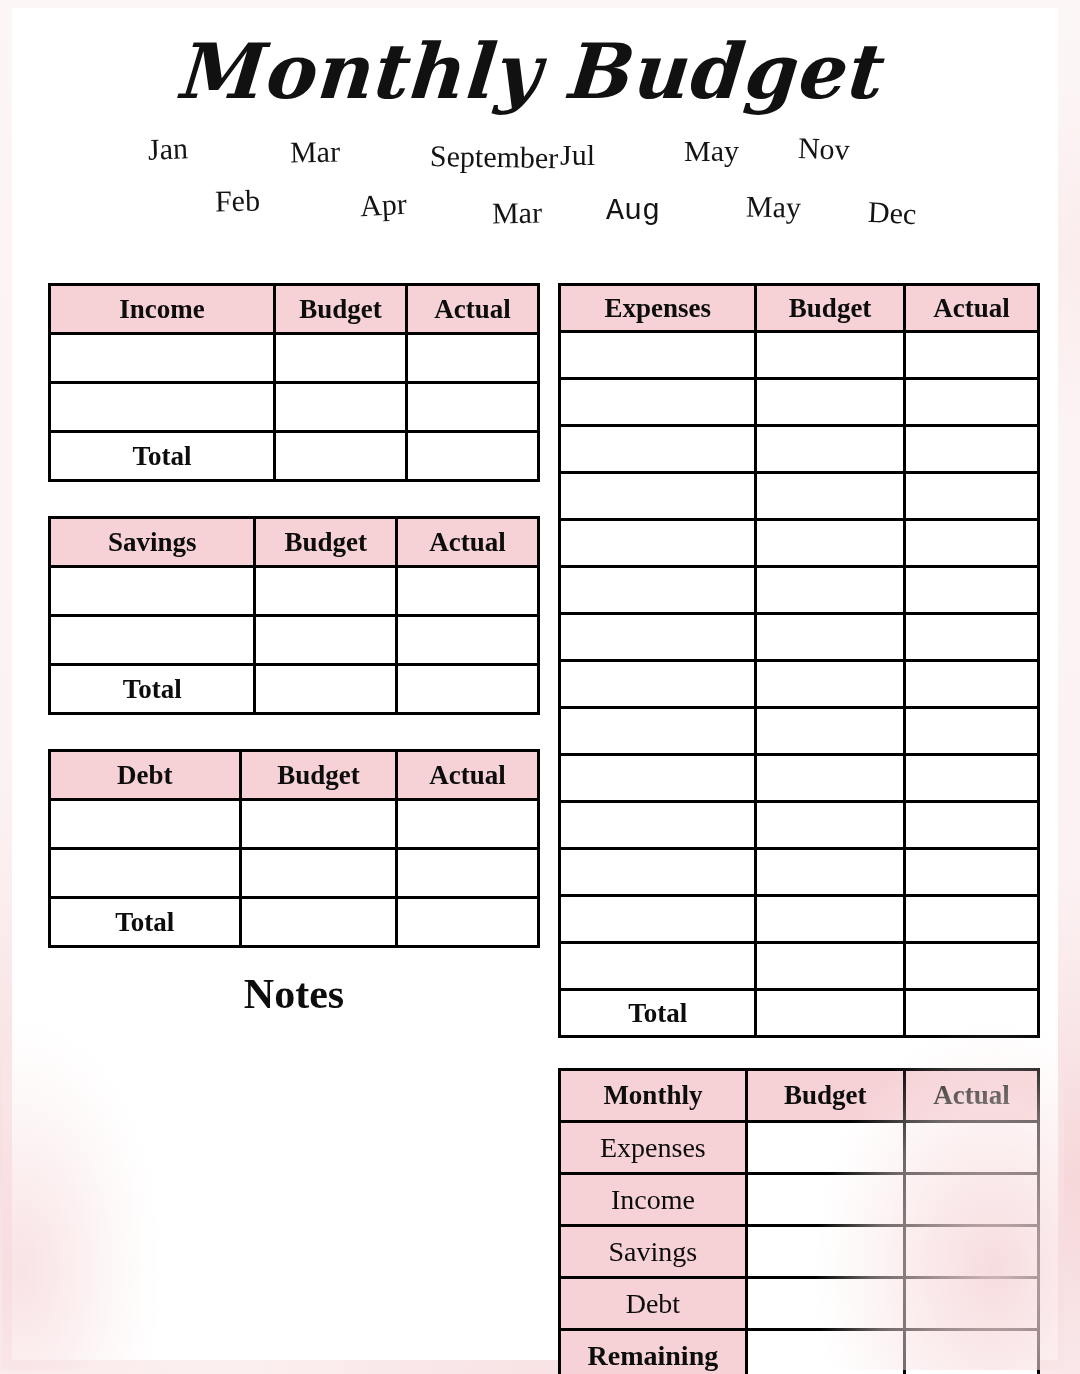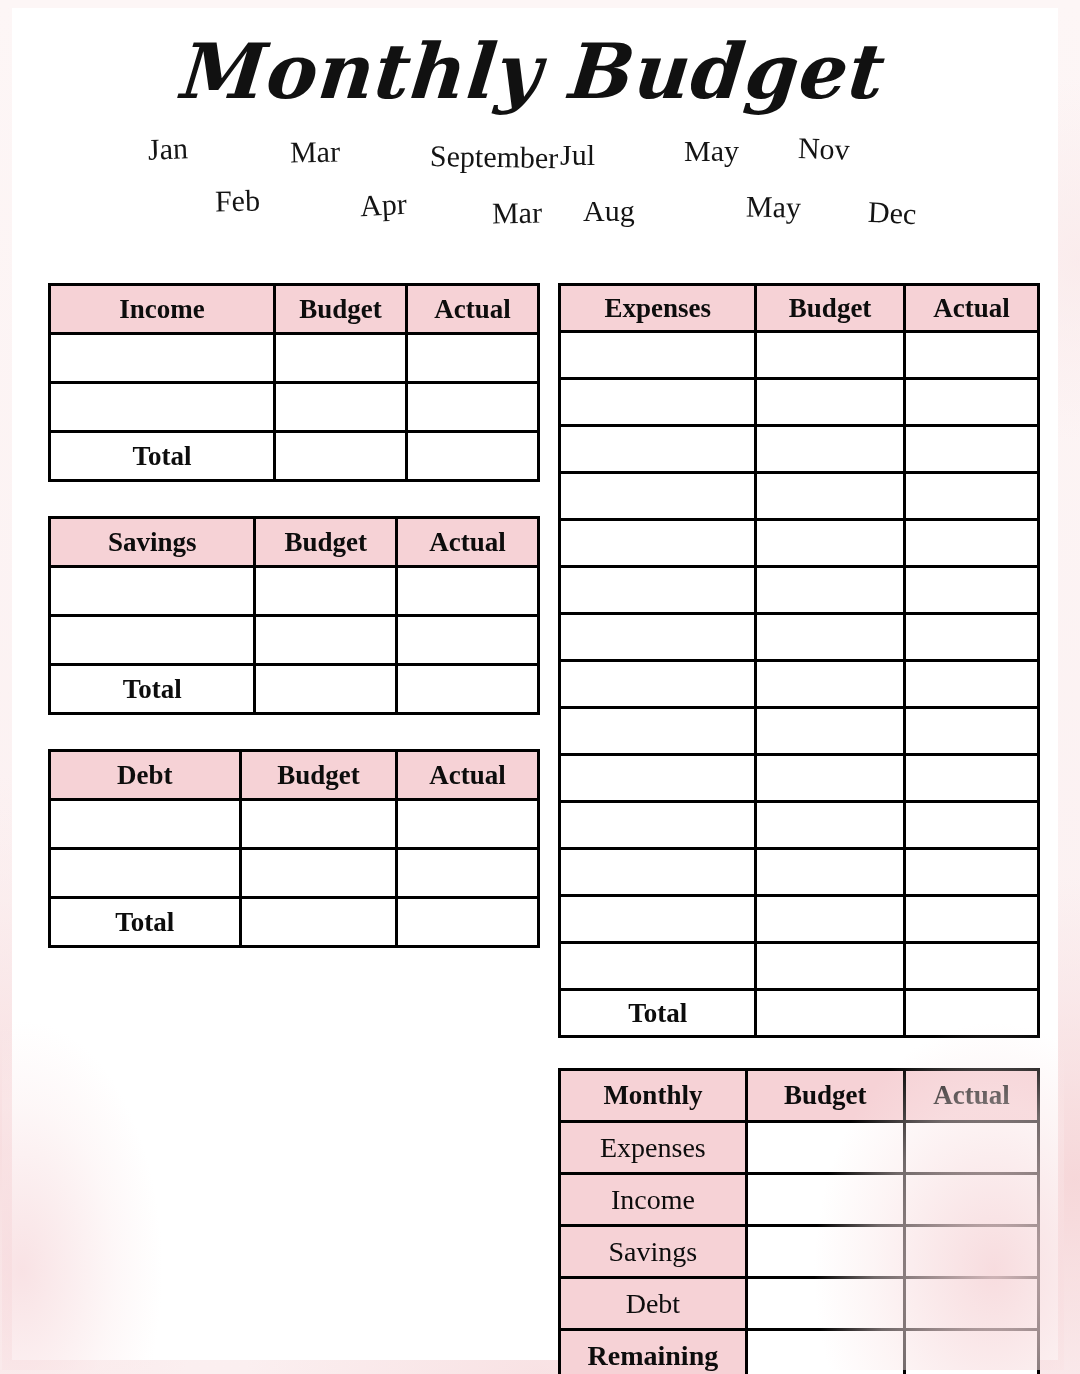--- a/index.html
+++ b/index.html
@@ -192,21 +192,21 @@
       <div class="title">Monthly Budget</div>
 
       <div class="months">
         <span class="month" style="left:136px; top:6px;  transform:rotate(-2deg);">Jan</span>
         <span class="month" style="left:203px; top:58px; transform:rotate(-1deg);">Feb</span>
         <span class="month" style="left:278px; top:9px;  transform:rotate(-1deg);">Mar</span>
         <span class="month" style="left:348px; top:62px; transform:rotate(-3deg);">Apr</span>
         <span class="month" style="left:418px; top:14px; transform:rotate(1deg);">September</span>
         <span class="month" style="left:480px; top:70px; transform:rotate(-1deg);">Mar</span>
         <span class="month" style="left:548px; top:12px;">Jul</span>
-        <span class="month" style="left:571px; top:68px;">Aug</span>
+        <span class="month" style="left:594px; top:68px;font-family:Liberation Mono, monospace;">Aug</span>
         <span class="month" style="left:672px; top:8px;">May</span>
         <span class="month" style="left:734px; top:64px; transform:rotate(1deg);">May</span>
         <span class="month" style="left:786px; top:6px;  transform:rotate(2deg);">Nov</span>
         <span class="month" style="left:856px; top:70px; transform:rotate(3deg);">Dec</span>
       </div>
 
       <div class="cols">
 
         <div class="col-left">
 
@@ -297,20 +297,21 @@
                 <td class="blank"></td>
               </tr>
               <tr>
                 <td class="total">Total</td>
                 <td class="blank"></td>
                 <td class="blank"></td>
               </tr>
             </tbody>
           </table>
 
+          <div class="notes-title">Notes</div>
           <div class="notes-box"></div>
 
         </div>
 
         <div class="col-right">
 
           <div class="expenses-wrap">
             <table class="bt expenses">
               <colgroup>
                   <col style="width:41%">

